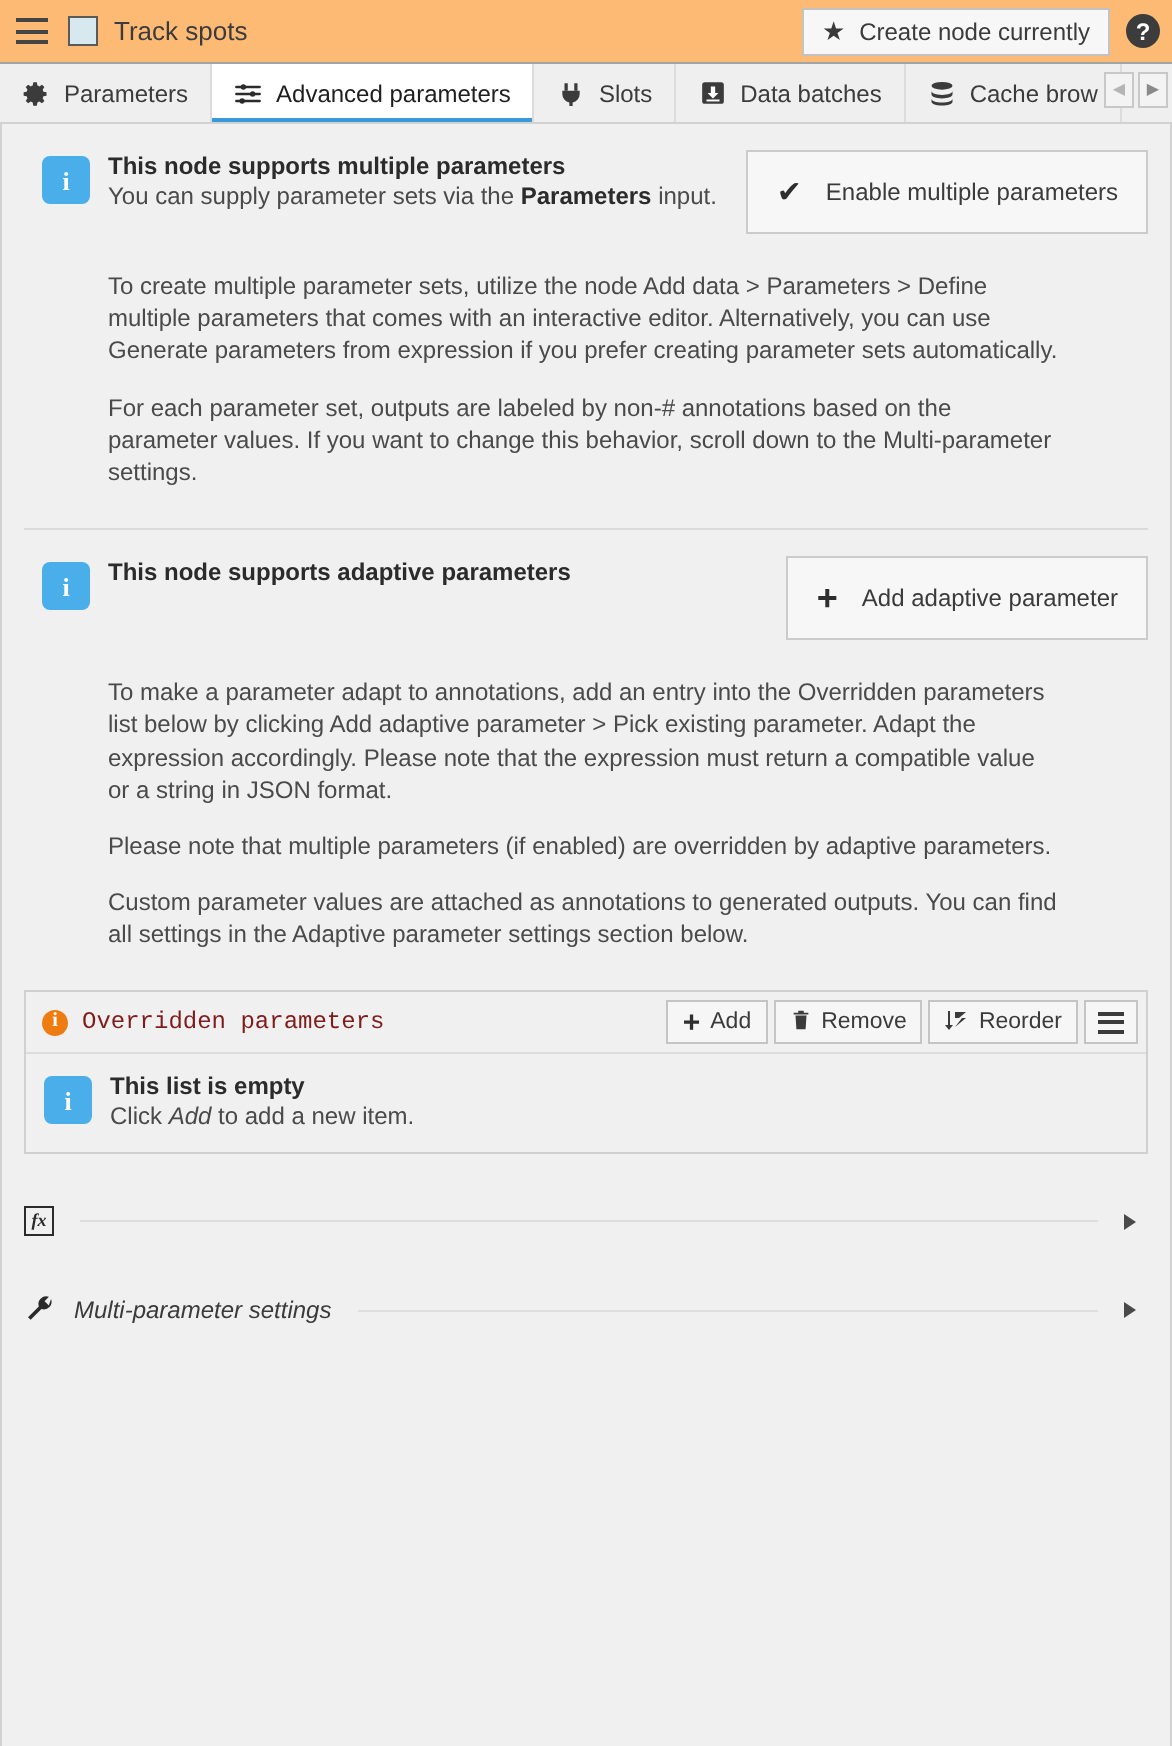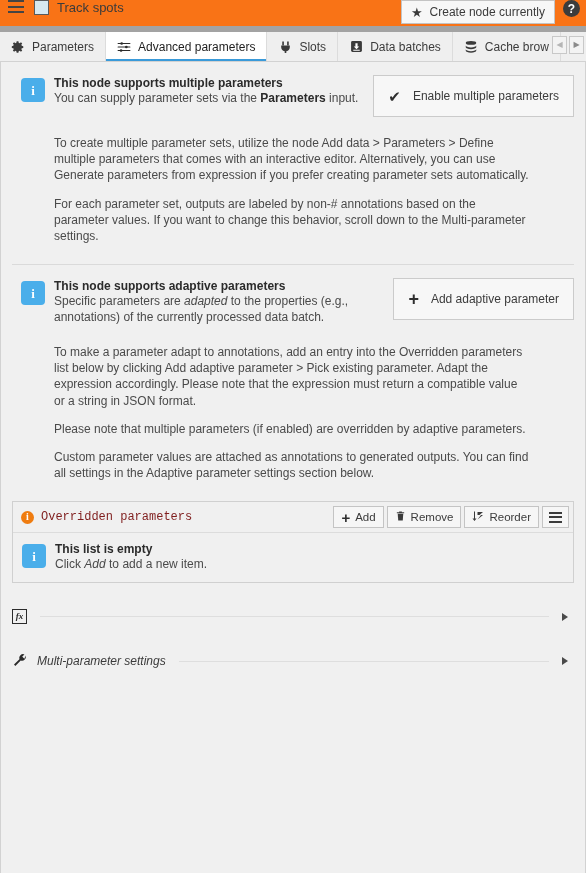--- a/index.html
+++ b/index.html
@@ -12,24 +12,24 @@
     height: 873px;
     font-family: "Liberation Sans", sans-serif;
     font-size: 12px;
     color: #3c3c3c;
     overflow: hidden;
   }
 
   
   .window-header {
     height: 32px;
-    background: #f97316;
-    border-bottom: 6px solid #a3a3a3;
-    display: flex;
-    align-items: flex-start;
+    background: #fdba74;
+    border-bottom: 1px solid #a3a3a3;
+    display: flex;
+    align-items: center;
     padding: 0 6px 0 8px;
     box-sizing: border-box;
     position: relative;
   }
   .hamburger {
     width: 16px;
     height: 13px;
     display: flex;
     flex-direction: column;
     justify-content: space-between;
@@ -428,21 +428,20 @@
     <div class="para">For each parameter set, outputs are labeled by non-# annotations based on the parameter values. If you want to change this behavior, scroll down to the Multi-parameter settings.</div>
 
     <div class="section-sep"></div>
 
     <div class="banner">
       <div class="banner-icon-wrap">
         <div class="info-icon">i</div>
       </div>
       <div class="banner-text">
         <div class="banner-title">This node supports adaptive parameters</div>
-        <div class="banner-sub"><span>Specific parameters are </span><i class="inline-i">adapted</i><span> to the properties (e.g., annotations) of the currently processed data batch.</span></div>
       </div>
       <div class="action-btn">
         <span class="plus-glyph">+</span>
         <span>Add adaptive parameter</span>
       </div>
     </div>
 
     <div class="para">To make a parameter adapt to annotations, add an entry into the Overridden parameters list below by clicking Add adaptive parameter &gt; Pick existing parameter. Adapt the expression accordingly. Please note that the expression must return a compatible value or a string in JSON format.</div>
     <div class="para">Please note that multiple parameters (if enabled) are overridden by adaptive parameters.</div>
     <div class="para">Custom parameter values are attached as annotations to generated outputs. You can find all settings in the Adaptive parameter settings section below.</div>

